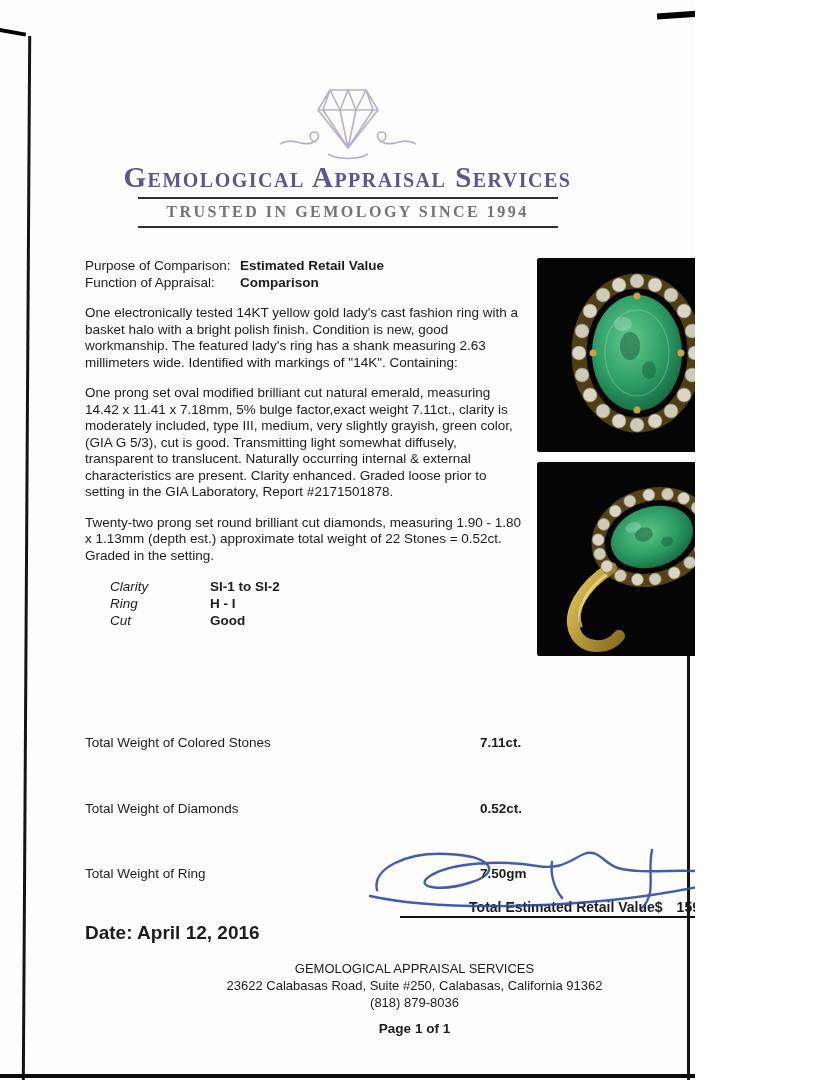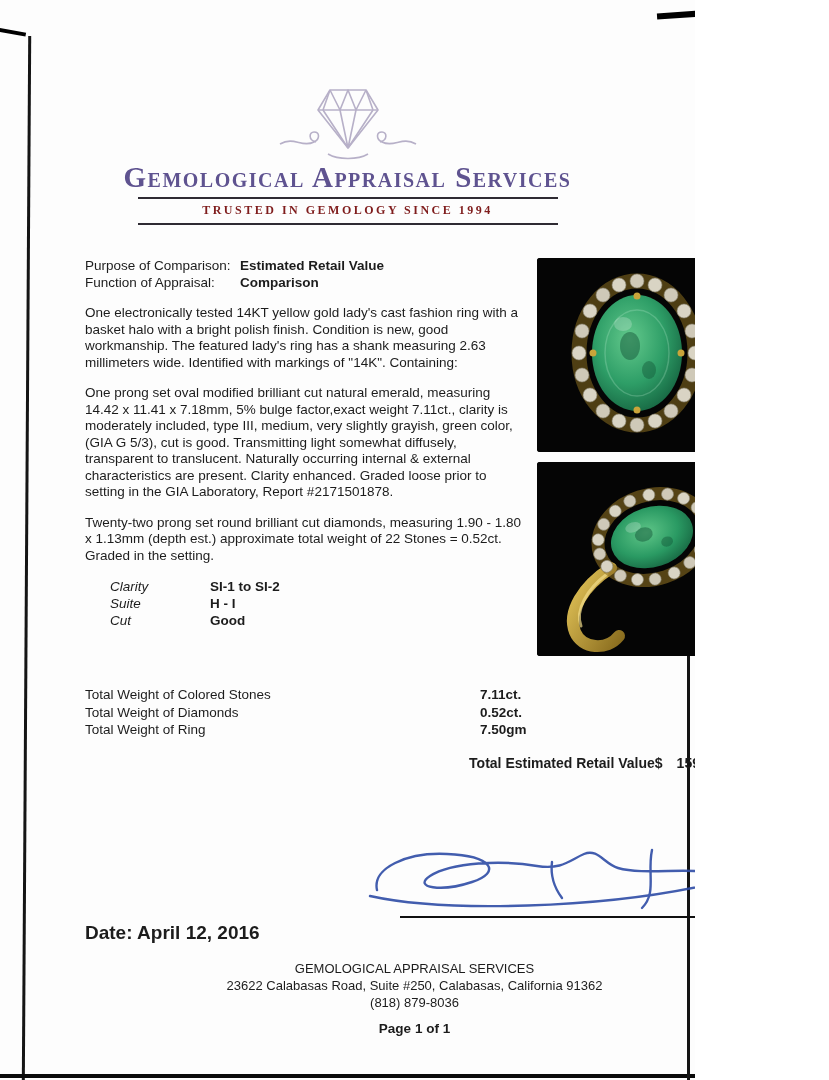--- a/index.html
+++ b/index.html
@@ -16,22 +16,22 @@
 
   
   .brand{position:absolute;top:82px;left:0;width:100%;text-align:center;}
   .brand svg{display:block;margin:0 auto;}
   .brand-title{
     font-family:"Liberation Serif", serif;font-variant:small-caps;
     font-size:29px;font-weight:600;letter-spacing:1.5px;color:#5f5390;line-height:30px;
   }
   .rule{height:2px;background:#2e2b33;width:420px;margin:5px auto 0 auto;}
   .tagline{
-    font-family:"Liberation Serif", serif;font-size:12px;font-weight:bold;
-    letter-spacing:2.5px;color:#7f1d1d;margin-top:4px;
+    font-family:"Liberation Serif", serif;font-size:16px;font-weight:bold;
+    letter-spacing:2.5px;color:#737373;margin-top:4px;
   }
   .rule.bottom{margin-top:5px;}
 
   
   .main-text{position:absolute;left:85px;top:258px;width:442px;font-size:13.5px;line-height:16.5px;}
   .meta-row{display:flex;}
   .meta-label{width:155px;}
   .meta-value{font-weight:bold;}
   .para{margin-top:14px;}
   .grades{margin-top:14px;margin-left:25px;}
@@ -40,21 +40,21 @@
   .grade-value{font-weight:bold;}
 
   
   .photo{position:absolute;left:537px;width:200px;height:194px;background:#000;border-radius:3px;overflow:hidden;}
   .photo.top{top:258px;}
   .photo.side{top:462px;}
   .photo svg{display:block;}
 
   
   .totals{position:absolute;left:85px;top:686px;width:650px;font-size:13.5px;}
-  .total-row{display:flex;line-height:17.5px;}
+  .total-row{display:flex;line-height:17.5px;margin-top:48px;}
   .total-label{width:395px;}
   .total-value{font-weight:bold;}
   .retail-row{display:flex;justify-content:flex-end;margin-top:16px;font-weight:bold;font-size:14px;}
   .retail-amount{display:flex;gap:14px;}
 
   
   .signature-svg{position:absolute;left:352px;top:838px;}
   .sig-line{position:absolute;left:400px;top:916px;width:337px;height:2px;background:#111;}
   .date-line{position:absolute;left:85px;top:922px;font-weight:bold;font-size:19px;}
   .signer-line{position:absolute;left:408px;top:922px;width:330px;text-align:center;font-weight:bold;font-size:13.5px;}
@@ -111,21 +111,21 @@
     <p class="para">One electronically tested 14KT yellow gold lady's cast fashion ring with a basket halo with a bright polish finish. Condition is new, good workmanship. The featured lady's ring has a shank measuring 2.63 millimeters wide. Identified with markings of "14K".  Containing:</p>
     <p class="para">One prong set oval modified brilliant cut natural emerald, measuring 14.42 x 11.41 x 7.18mm,  5% bulge factor,exact weight 7.11ct., clarity is moderately included, type III, medium, very slightly grayish, green color, (GIA G 5/3), cut is good. Transmitting light somewhat diffusely, transparent to translucent. Naturally occurring internal &amp; external characteristics are present. Clarity enhanced. Graded loose prior to setting in the GIA Laboratory, Report #2171501878.</p>
     <p class="para">Twenty-two prong set round brilliant cut diamonds, measuring 1.90 - 1.80 x 1.13mm (depth est.) approximate total weight of 22 Stones = 0.52ct. Graded in the setting.</p>
 
     <div class="grades">
       <div class="grade-row">
         <span class="grade-label">Clarity</span>
         <span class="grade-value">SI-1 to SI-2</span>
       </div>
       <div class="grade-row">
-        <span class="grade-label">Suite</span>
+        <span class="grade-label">Ring</span>
         <span class="grade-value">H - I</span>
       </div>
       <div class="grade-row">
         <span class="grade-label">Cut</span>
         <span class="grade-value">Good</span>
       </div>
     </div>
   </section>
 
   <div class="photo top">

